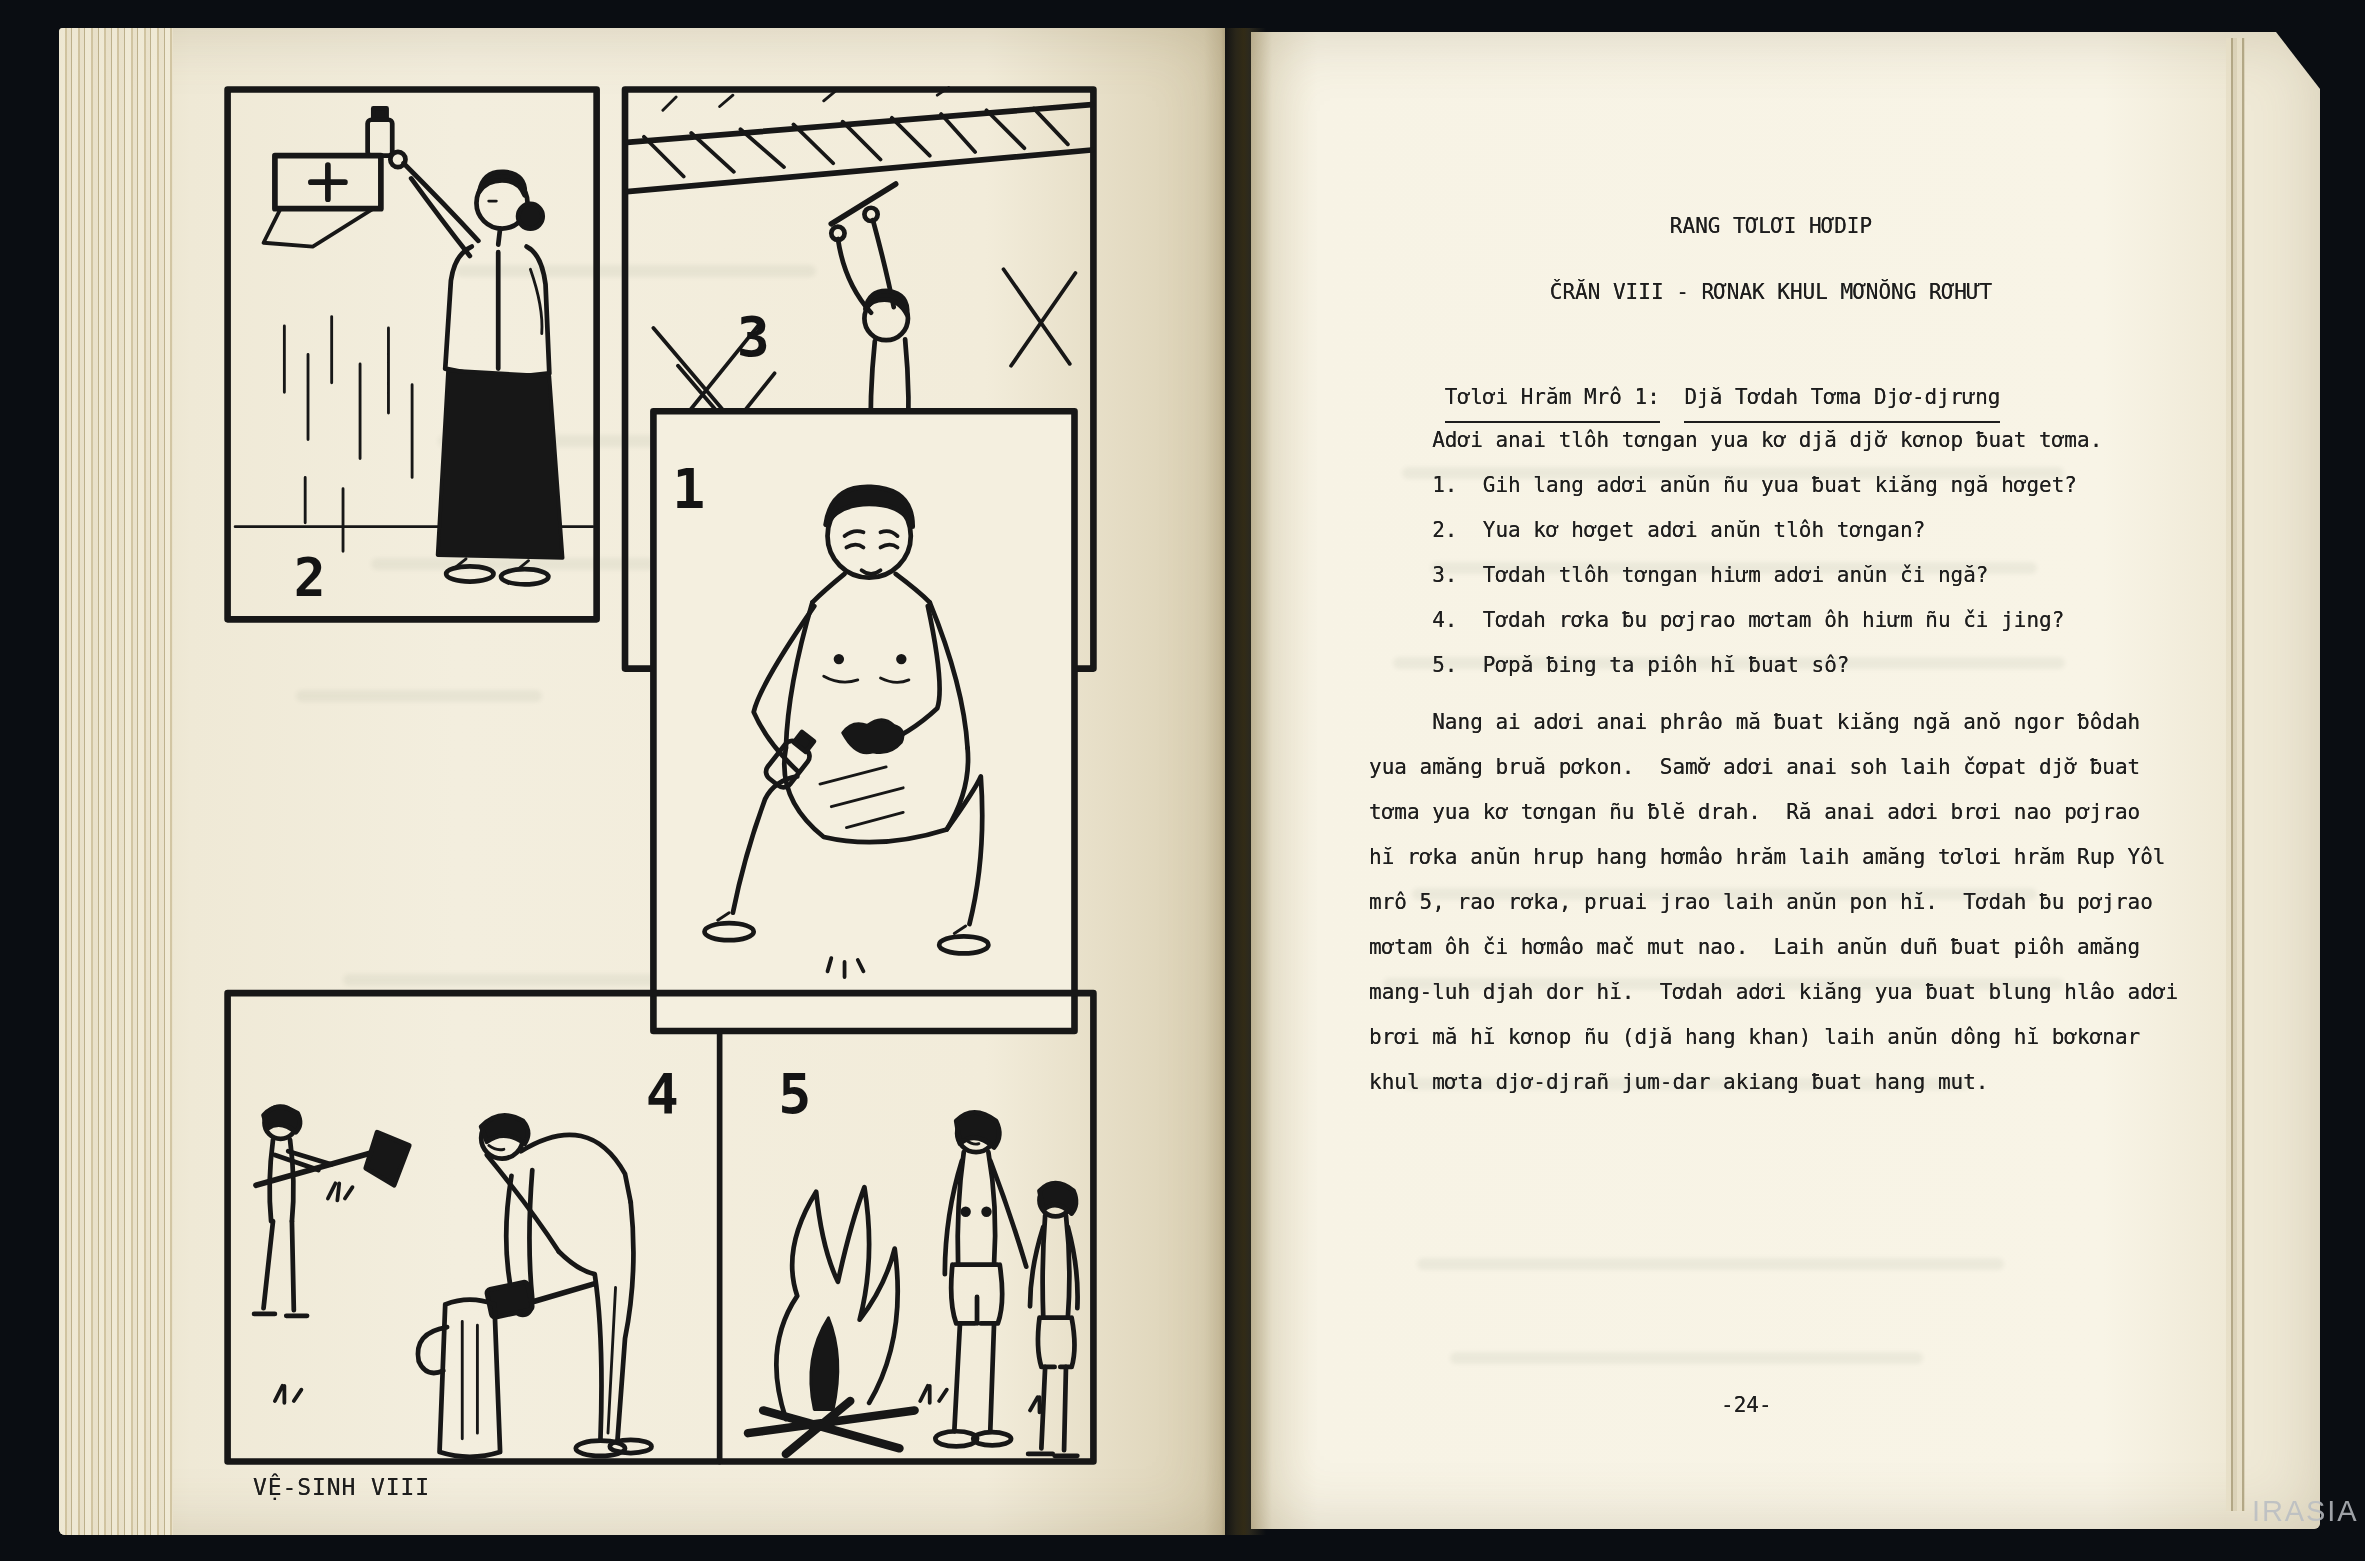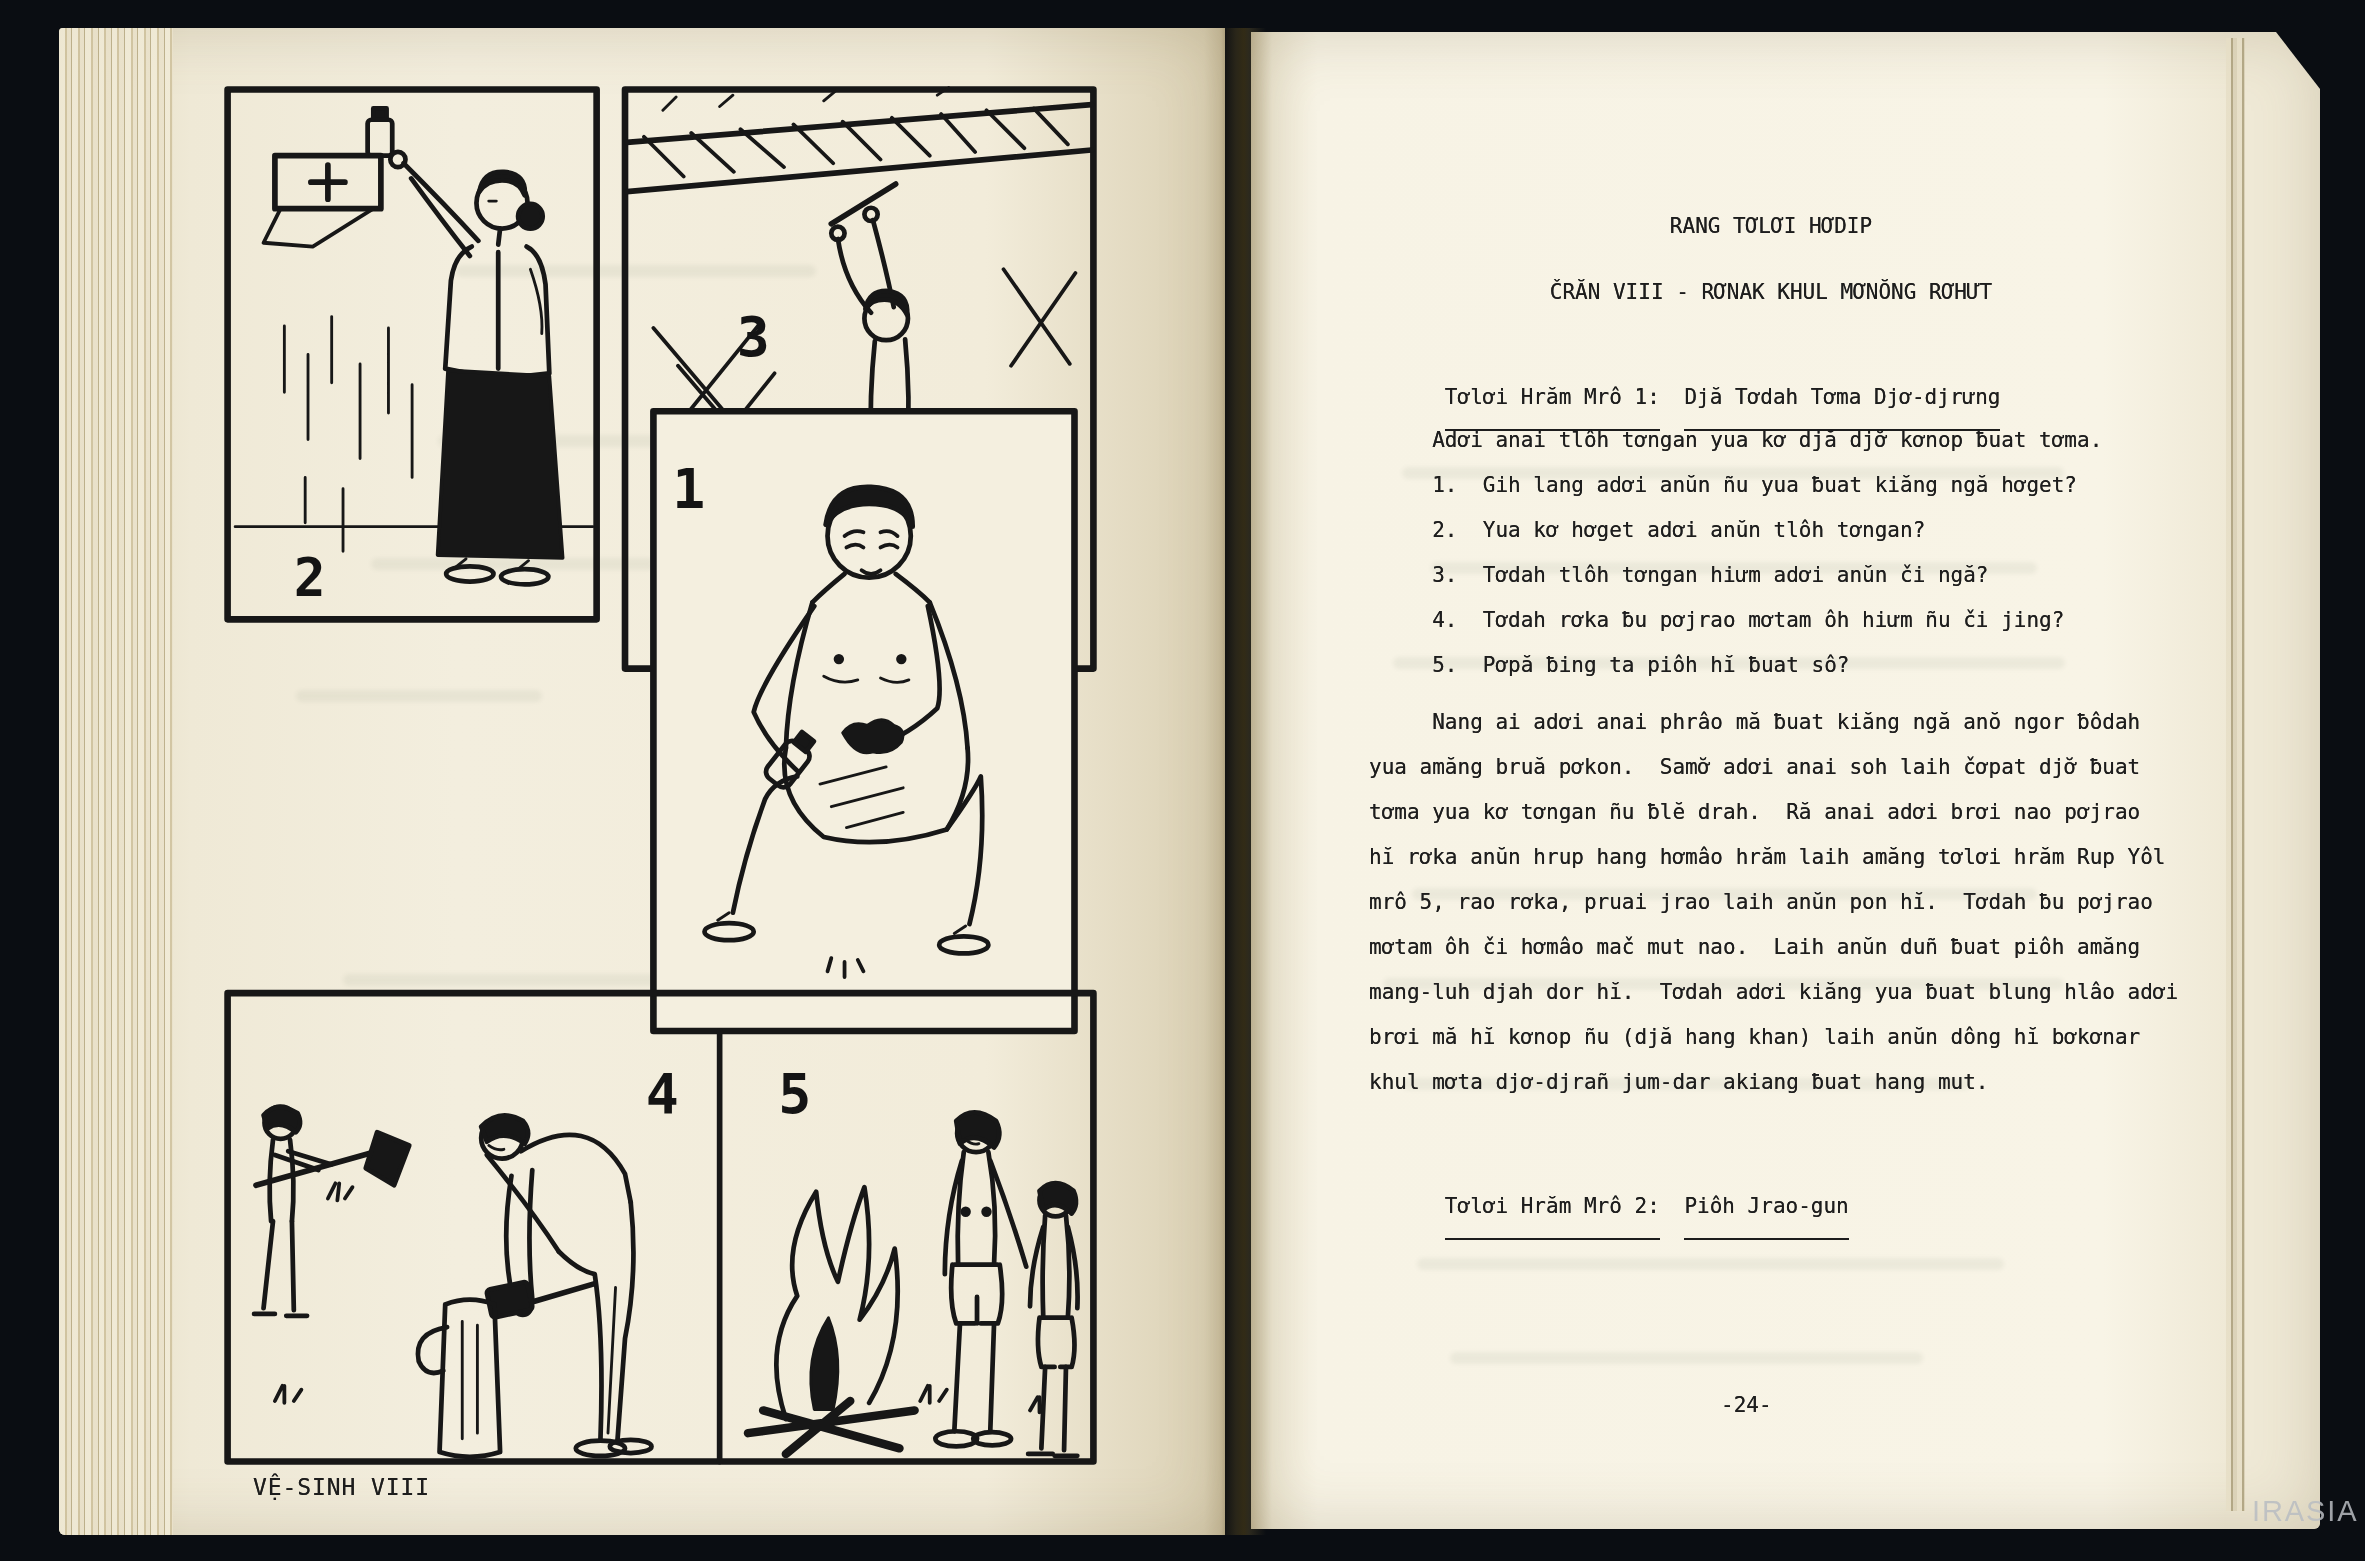--- a/index.html
+++ b/index.html
@@ -22,21 +22,21 @@
     background:repeating-linear-gradient(90deg,#e6dec6 0 4.7px,#a99d79 4.7px 6.6px,#d8cfb4 6.6px 11.4px);opacity:.85;}
   .watermark{position:absolute;left:2252px;top:1495px;font-family:Liberation Sans, sans-serif;
     font-size:29px;color:#b9bdc2;letter-spacing:1.9px;opacity:.85;}
   
   .tw{position:absolute;font-size:21px;white-space:pre;text-shadow:0 0 0.6px rgba(20,20,20,.8);}
   .title{top:182px;left:520px;transform:translateX(-50%);}
   .chapter{top:248px;left:520px;transform:translateX(-50%);}
   .sec-heading{left:118px;}
   .s1{top:329px;}
   .s2{top:1138px;}
-  .u{border-bottom:2.4px solid #1d1d1d;padding-bottom:20px;display:inline-block;}
+  .u{border-bottom:2.4px solid #1d1d1d;padding-bottom:12px;display:inline-block;}
   .gap{margin-left:24.6px;}
   .tblock{left:118px;line-height:45px;}
   .b1{top:386px;}
   .b2{top:668px;}
   .b3{top:1183px;line-height:47px;}
   .page-number{top:1361px;left:470px;}
   
   .illus{position:absolute;left:159px;top:52px;}
   .footer-label{position:absolute;left:194px;top:1446px;font-size:23px;white-space:pre;
     text-shadow:0 0 0.6px rgba(20,20,20,.8);letter-spacing:0.9px;}
@@ -211,23 +211,20 @@
     <div class="tw chapter">ČRĂN VIII - RƠNAK KHUL MƠNŎNG RƠHƯT</div>
 
     <div class="tw sec-heading s1">
       <span class="u">Tơlơi Hrăm Mrô 1:</span><span class="u gap">Djă Tơdah Tơma Djơ-djrưng</span>
     </div>
 
     <div class="tw tblock b1"><div class="tline">     Adơi anai tlôh tơngan yua kơ djă djơ̆ kơnop ƀuat tơma.</div><div class="tline">     1.  Gih lang adơi anŭn ñu yua ƀuat kiăng ngă hơget?</div><div class="tline">     2.  Yua kơ hơget adơi anŭn tlôh tơngan?</div><div class="tline">     3.  Tơdah tlôh tơngan hiưm adơi anŭn či ngă?</div><div class="tline">     4.  Tơdah rơka ƀu pơjrao mơtam ôh hiưm ñu či jing?</div><div class="tline">     5.  Pơpă ƀing ta piôh hĭ ƀuat sô?</div></div>
 
     <div class="tw tblock b2"><div class="tline">     Nang ai adơi anai phrâo mă ƀuat kiăng ngă anŏ ngor ƀôdah</div><div class="tline">yua amăng bruă pơkon.  Samơ̆ adơi anai soh laih čơpat djơ̆ ƀuat</div><div class="tline">tơma yua kơ tơngan ñu ƀlĕ drah.  Ră anai adơi brơi nao pơjrao</div><div class="tline">hĭ rơka anŭn hrup hang hơmâo hrăm laih amăng tơlơi hrăm Rup Yôl</div><div class="tline">mrô 5, rao rơka, pruai jrao laih anŭn pon hĭ.  Tơdah ƀu pơjrao</div><div class="tline">mơtam ôh či hơmâo mač mut nao.  Laih anŭn duñ ƀuat piôh amăng</div><div class="tline">mang-luh djah dor hĭ.  Tơdah adơi kiăng yua ƀuat blung hlâo adơi</div><div class="tline">brơi mă hĭ kơnop ñu (djă hang khan) laih anŭn dông hĭ bơkơnar</div><div class="tline">khul mơta djơ-djrañ jum-dar akiang ƀuat hang mut.</div></div>
 
-    <div class="tw sec-heading s2">
-      <span class="u">Tơlơi Hrăm Mrô 2:</span><span class="u gap">Piôh Jrao-gun</span>
-    </div>
 
 
     <div class="tw page-number">-24-</div>
   </div>
 
   <div class="edge-right"></div>
 
   <div class="watermark">IRASIA</div>
 </div>
 

